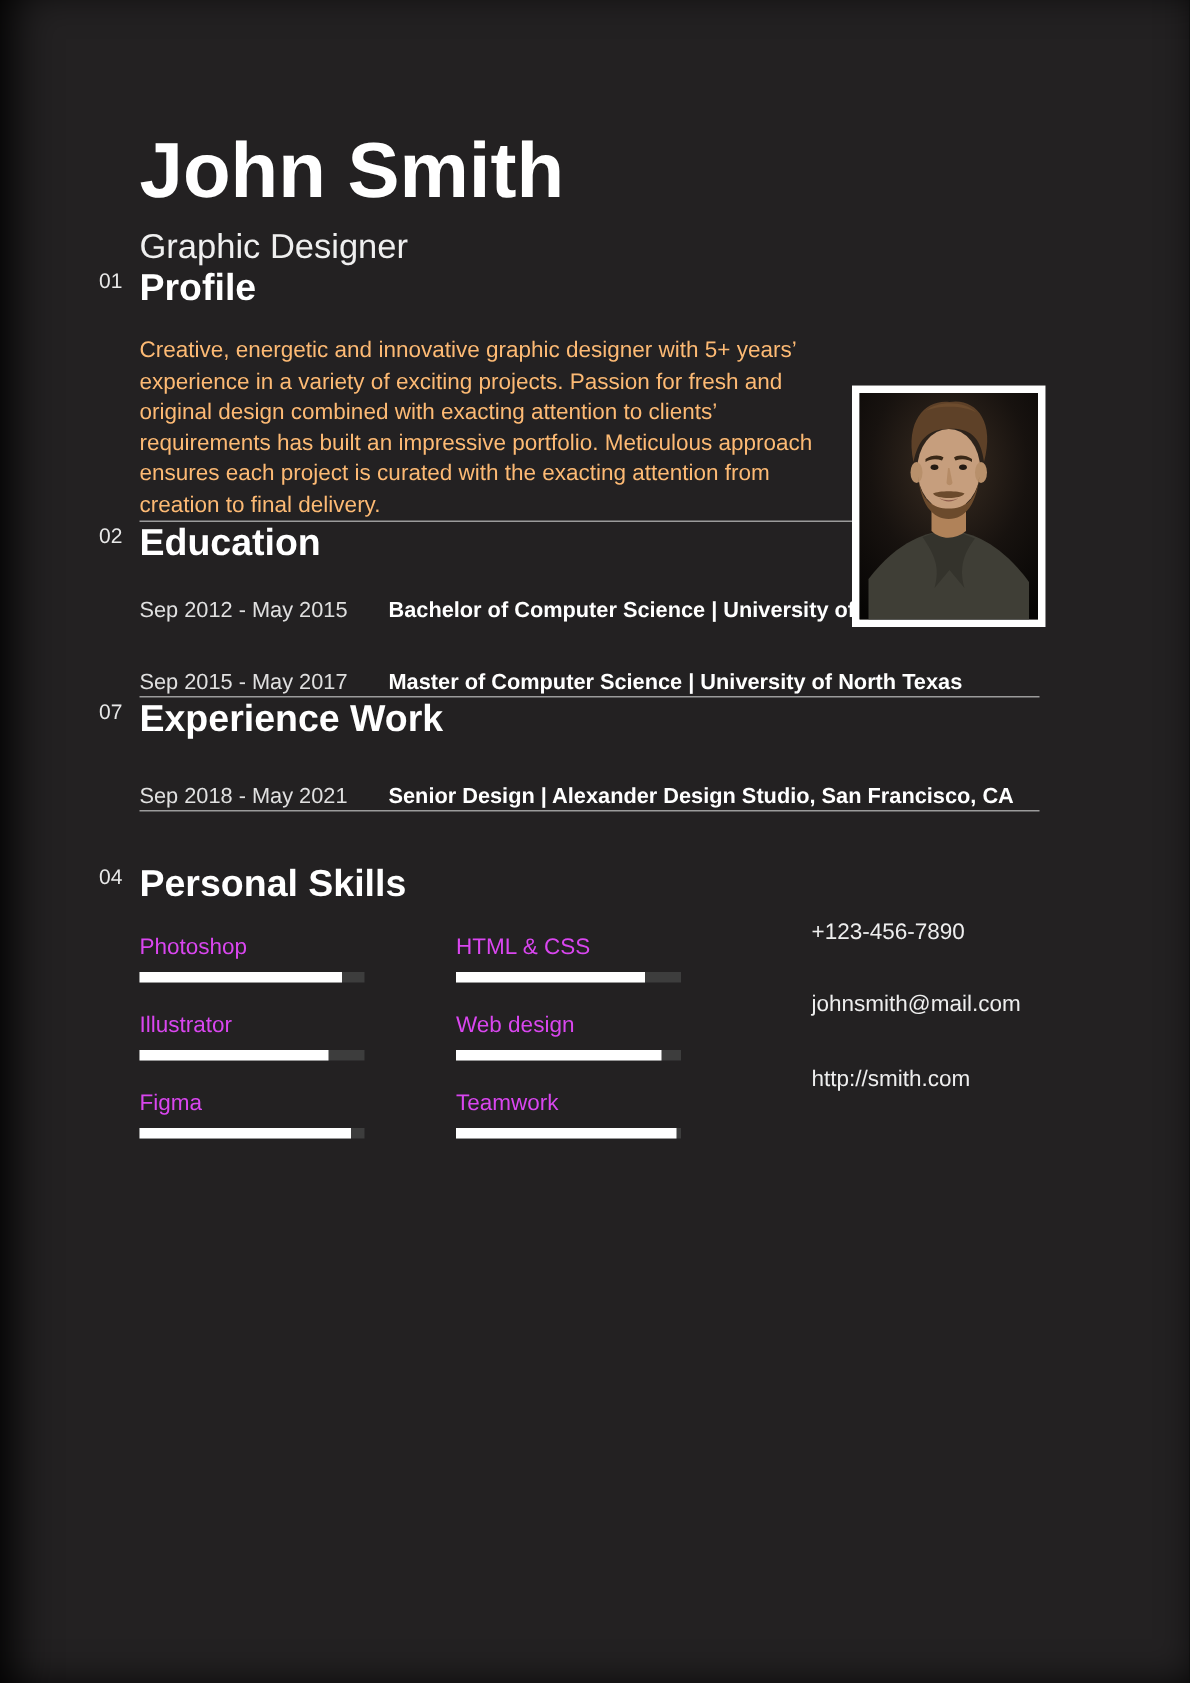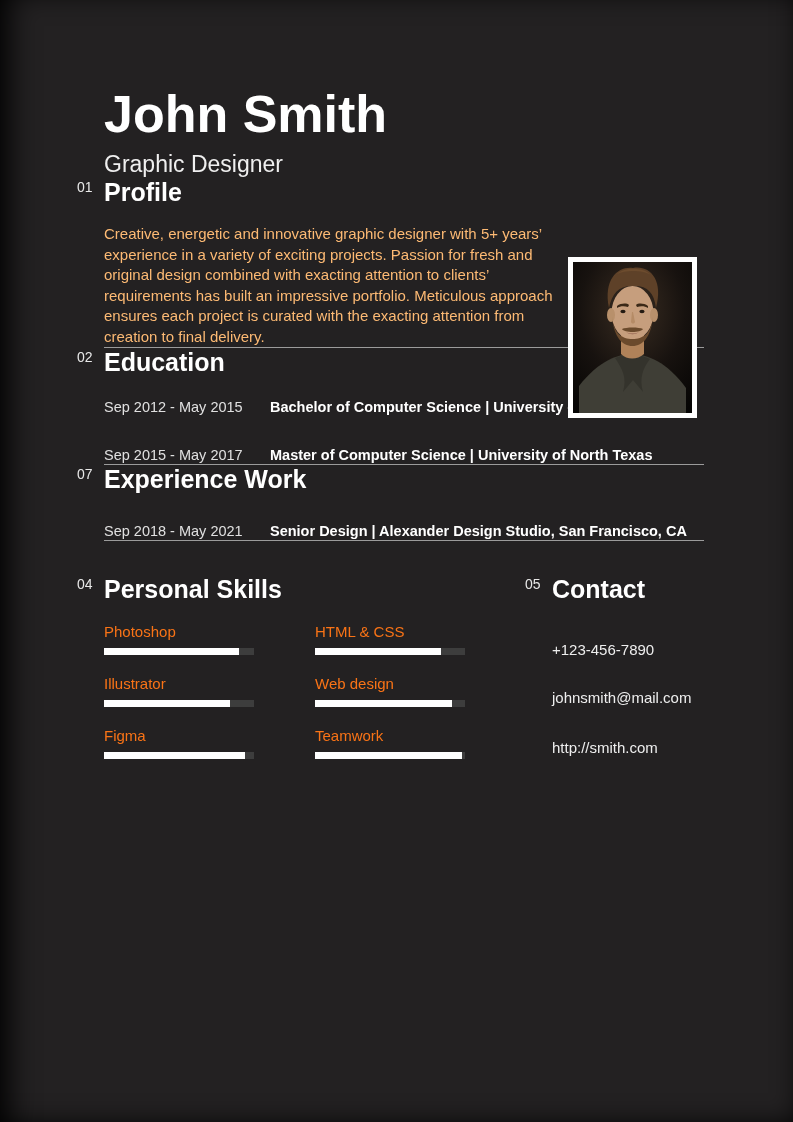--- a/index.html
+++ b/index.html
@@ -6,21 +6,21 @@
   .page {
     position:relative;
     width:793px; height:1122px;
     background:#232122;
     overflow:hidden;
     font-family:"Liberation Sans", sans-serif;
     color:#f2f2f2;
     box-shadow: inset 30px 12px 30px -22px #000,
                 inset -12px -16px 28px -20px #000;
   }
-  .content { position:absolute; left:104px; top:0; width:600px; }
+  .content { position:absolute; left:93px; top:0; width:600px; }
 
   
   .name { margin:84px 0 0 0; font-size:52px; line-height:60px; font-weight:700; color:#ffffff; }
   .role { margin:6px 0 0 0; font-size:23px; line-height:28px; font-weight:400; color:#efefef; }
   .tagline { position:absolute; top:168px; right:0; text-align:right; font-size:15px; line-height:21px; color:#ececec; }
 
   
   h2.sec-title { position:relative; margin:0; font-size:25px; line-height:28px; font-weight:700; color:#ffffff; }
   .sec-num { position:absolute; left:-27px; top:-5px; font-size:14px; font-weight:400; color:#e8e8e8; }
 
@@ -54,21 +54,21 @@
   .mt-row-d { margin-top:29px; }
 
   
   .bottom { display:flex; margin-top:34px; }
   .skills-block { width:361px; }
   .contact-block { margin-left:auto; width:152px; }
   .skills-cols { display:flex; }
   .skill-col { width:150px; }
   .skill-col + .skill-col { margin-left:61px; }
   .skill { margin-top:20px; }
-  .skill-label { font-size:15px; line-height:18px; color:#f97316; margin-bottom:7px; }
+  .skill-label { font-size:15px; line-height:18px; color:#d946ef; margin-bottom:7px; }
   .bar-track { width:100%; height:7px; background:#3d3d3d; }
   .bar-fill { height:100%; background:#ffffff; }
   .contact-item { font-size:15px; line-height:18px; color:#eeeeee; }
   .ci-1 { margin-top:38px; }
   .ci-2 { margin-top:30px; }
   .ci-3 { margin-top:32px; }
 </style>
 </head>
 <body>
 
@@ -156,24 +156,20 @@
               <div class="skill-label">Teamwork</div>
               <div class="bar-track">
                   <div class="bar-fill" style="width: 98%;"></div>
                 </div>
             </div>
           </div>
         </div>
       </div>
 
       <div class="contact-block">
-        <h2 class="sec-title">
-          <span class="sec-num">05</span>
-          <span>Contact</span>
-        </h2>
         <div class="contact-item ci-1">+123-456-7890</div>
         <div class="contact-item ci-2">johnsmith@mail.com</div>
         <div class="contact-item ci-3">http://smith.com</div>
       </div>
     </div>
   </div>
 
 
   <div class="photo-frame">
     <svg width="119" height="151" viewBox="0 0 119 151">

